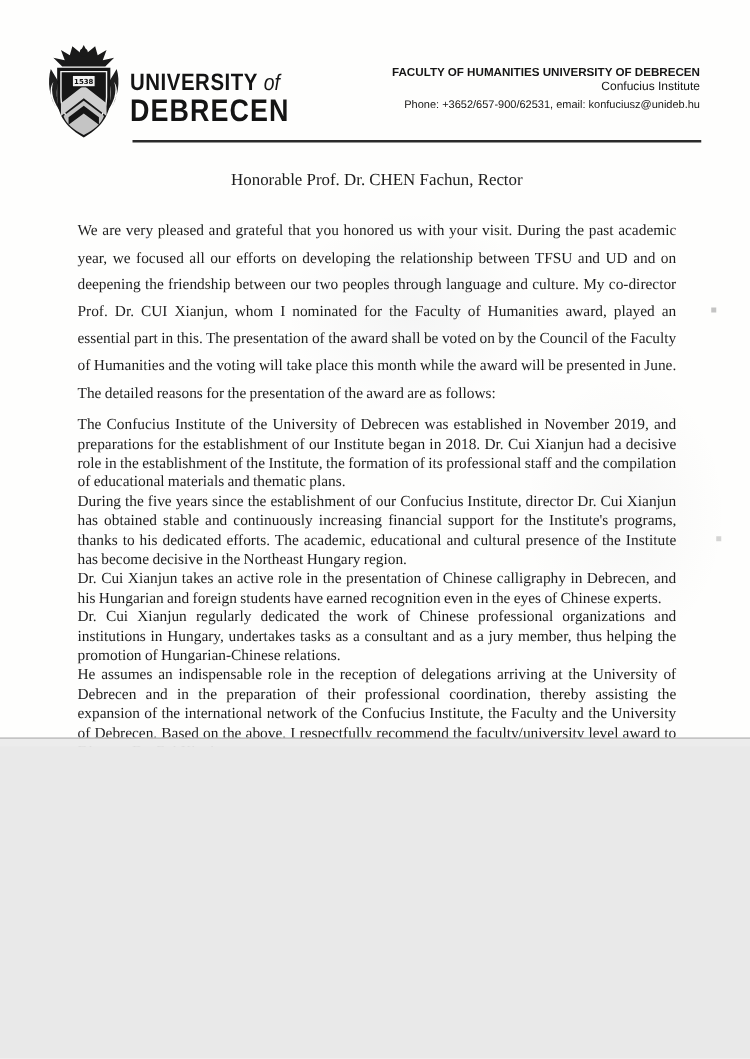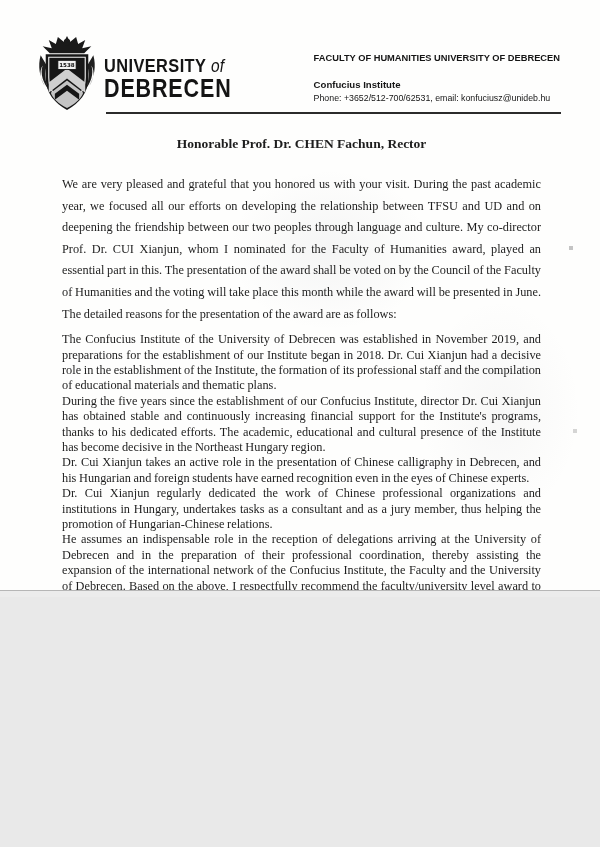--- a/index.html
+++ b/index.html
@@ -12,31 +12,31 @@
     color:#1d1d1d;
   }
   
   .crest{position:absolute;left:36px;top:35px;width:62px;height:77px;}
   .logo-text{position:absolute;left:104px;top:56px;transform:scaleX(0.86);transform-origin:left top;
     font-family:"Liberation Sans", sans-serif;color:#141414;white-space:nowrap;}
   .logo-line1{font-size:19px;font-weight:700;letter-spacing:0.5px;line-height:20px;}
   .logo-of{font-weight:400;font-style:italic;font-size:18px;letter-spacing:0;}
   .logo-line2{font-size:25px;font-weight:700;letter-spacing:1px;line-height:25px;}
   .contact{
-    position:absolute;right:40px;top:52px;text-align:left;
+    position:absolute;right:40px;top:52px;text-align:right;
     font-family:"Liberation Sans", sans-serif;color:#151515;
     font-size:8.8px;line-height:12.4px;white-space:nowrap;
   }
   .contact .c1{font-size:9.3px;font-weight:700;}
-  .contact .c2{font-size:9.6px;font-weight:700;margin-top:15px;}
+  .contact .c2{font-size:9.6px;font-weight:400;}
   .header-rule{position:absolute;left:106px;top:112px;width:455px;height:2px;background:#2b2b2b;}
 
   
   .column{position:absolute;left:62px;top:136px;width:479px;}
-  .salutation{text-align:center;font-weight:700;font-size:13.5px;margin:0 0 22px 0;}
+  .salutation{text-align:center;font-weight:400;font-size:13.5px;margin:0 0 22px 0;}
   .intro{
     text-align:justify;font-size:12.3px;line-height:21.6px;margin:0 0 7px 0;
     word-spacing:-0.4px;
   }
   .app-heading{
     font-size:12.3px;line-height:15.4px;margin:0;text-decoration:underline;font-weight:400;
   }
   .bodypara{
     text-align:justify;font-size:12.3px;line-height:15.4px;margin:0;word-spacing:-0.4px;
   }
@@ -97,21 +97,21 @@
   </svg>
 
   <div class="logo-text">
     <div class="logo-line1"><span>UNIVERSITY</span> <span class="logo-of">of</span></div>
     <div class="logo-line2">DEBRECEN</div>
   </div>
 
   <div class="contact">
     <div class="c1">FACULTY OF HUMANITIES UNIVERSITY OF DEBRECEN</div>
     <div class="c2">Confucius Institute</div>
-    <div class="c4">Phone: +3652/512-700/62531, email: konfuciusz@unideb.hu</div>
+    <div class="c4">Phone: +3652/657-900/62531, email: konfuciusz@unideb.hu</div>
   </div>
 
   <div class="header-rule"></div>
 
   <div class="column">
     <p class="salutation">Honorable Prof. Dr. CHEN Fachun, Rector</p>
 
     <p class="intro">We are very pleased and grateful that you honored us with your visit. During the past academic year, we focused all our efforts on developing the relationship between TFSU and UD and on deepening the friendship between our two peoples through language and culture. My co-director Prof. Dr. CUI Xianjun, whom I nominated for the Faculty of Humanities award, played an essential part in this. The presentation of the award shall be voted on by the Council of the Faculty of Humanities and the voting will take place this month while the award will be presented in June. The detailed reasons for the presentation of the award are as follows:</p>
 
 

